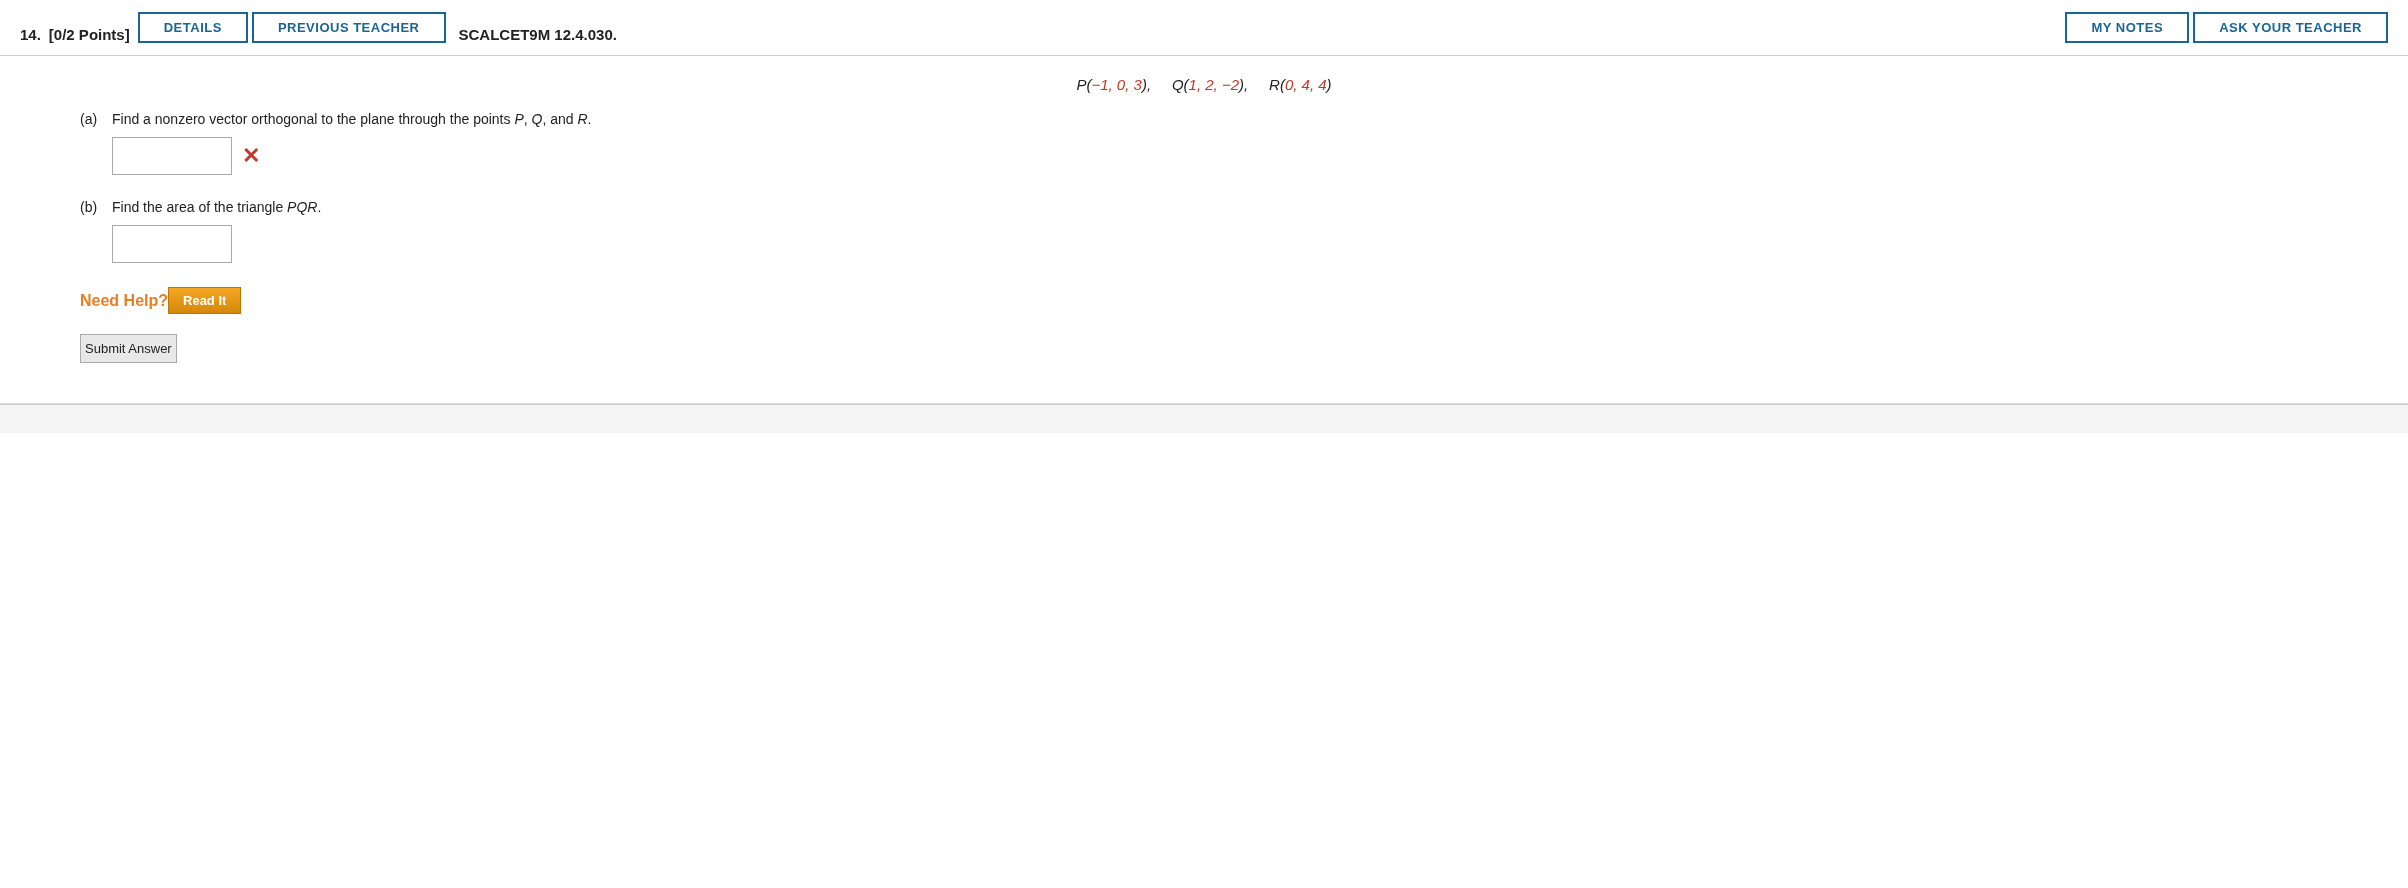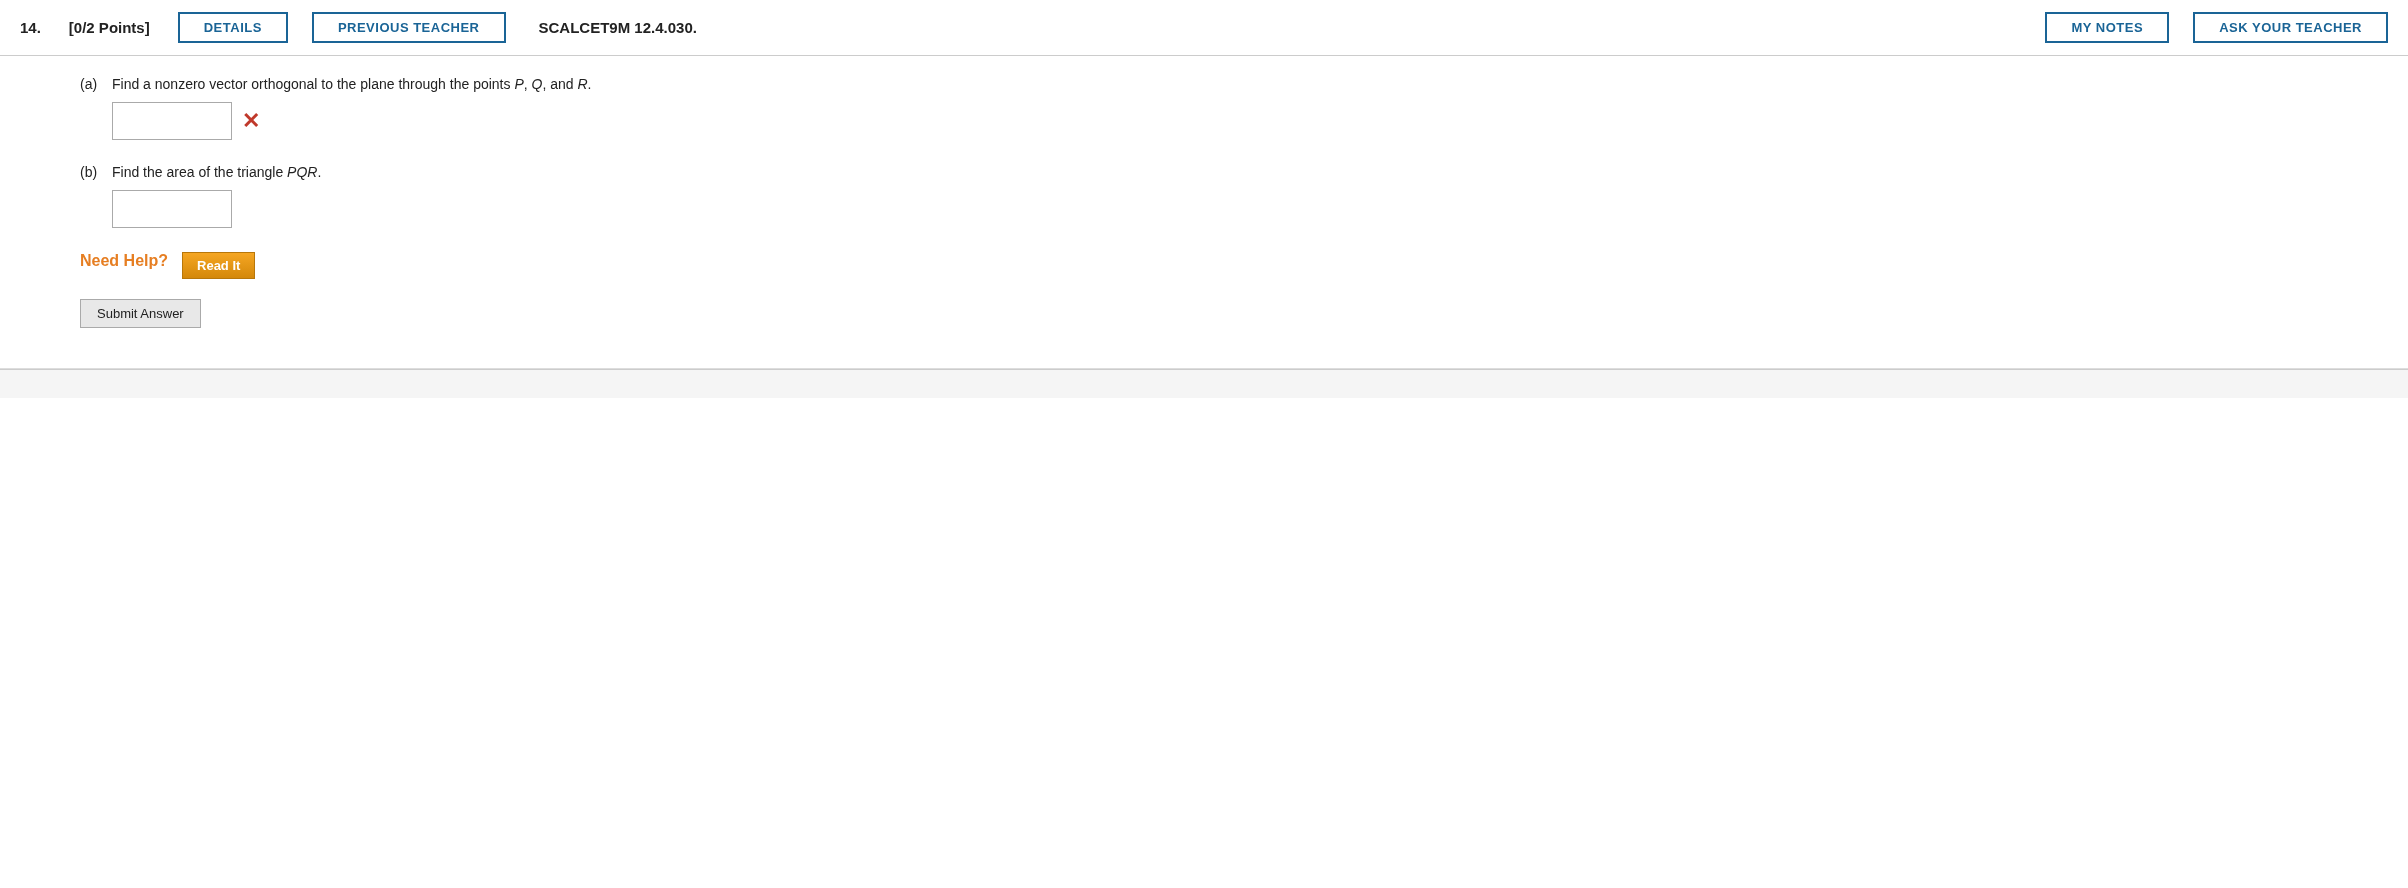--- a/index.html
+++ b/index.html
@@ -14,25 +14,25 @@
       color: #222;
     }
     .page-wrapper {
       background: #fff;
       max-width: 2408px;
       min-height: 888px;
     }
     
     .header-row {
       display: flex;
-      align-items: center;
+      align-items: flex-end;
       padding: 12px 20px;
       border-bottom: 1px solid #ccc;
       background: #fff;
-      gap: 24px;
+      gap: 4px;
     }
     .problem-label {
       font-weight: bold;
       font-size: 15px;
       white-space: nowrap;
       margin-right: 4px;
     }
     .btn-outline {
       border: 2px solid #1a6496;
       color: #1a6496;
@@ -100,21 +100,21 @@
       height: 38px;
       font-size: 14px;
     }
     .error-x {
       color: #c0392b;
       font-size: 22px;
       font-weight: bold;
     }
     .need-help-row {
       display: flex;
-      gap: 14px;
+      align-items: center;
       margin-top: 24px;
       margin-bottom: 20px;
     }
     .need-help-label {
       color: #e67e22;
       font-weight: bold;
       font-size: 16px;
     }
     .btn-read-it {
       background: linear-gradient(to bottom, #f5a623, #d4880a);
@@ -126,21 +126,21 @@
       cursor: pointer;
     }
     .submit-row {
       margin-top: 16px;
       padding-bottom: 20px;
     }
     .btn-submit {
       border: 1px solid #aaa;
       background: #e8e8e8;
       color: #222;
-      padding: 6px 16px;
+      padding: 6px 4px;
       font-size: 13px;
       cursor: pointer;
     }
     
     .bottom-bar {
       background: #f5f5f5;
       border-top: 1px solid #ccc;
       padding: 14px 20px;
       display: flex;
       align-items: center;
@@ -166,20 +166,25 @@
     <button class="btn-outline">PREVIOUS TEACHER</button>
     <span class="problem-code">SCALCET9M 12.4.030.</span>
     <div class="header-spacer"></div>
     <button class="btn-outline">MY NOTES</button>
     <button class="btn-outline">ASK YOUR TEACHER</button>
   </div>
 
   <div class="content-area">
 
 
+    <div class="points-display">
+      <span class="math-italic">P</span>(<span class="coord-red">−1, 0, 3</span>),&nbsp;&nbsp;&nbsp;&nbsp;
+      <span class="math-italic">Q</span>(<span class="coord-red">1, 2, −2</span>),&nbsp;&nbsp;&nbsp;&nbsp;
+      <span class="math-italic">R</span>(<span class="coord-red">0, 4, 4</span>)
+    </div>
 
     <div class="part">
       <div class="part-label">
         <span class="part-letter">(a)</span>
         <span>Find a nonzero vector orthogonal to the plane through the points <span class="math-italic">P</span>, <span class="math-italic">Q</span>, and <span class="math-italic">R</span>.</span>
       </div>
       <div class="input-with-error">
         <input type="text" class="answer-input" placeholder="" style="">
         <span class="error-x">✕</span>
       </div>

